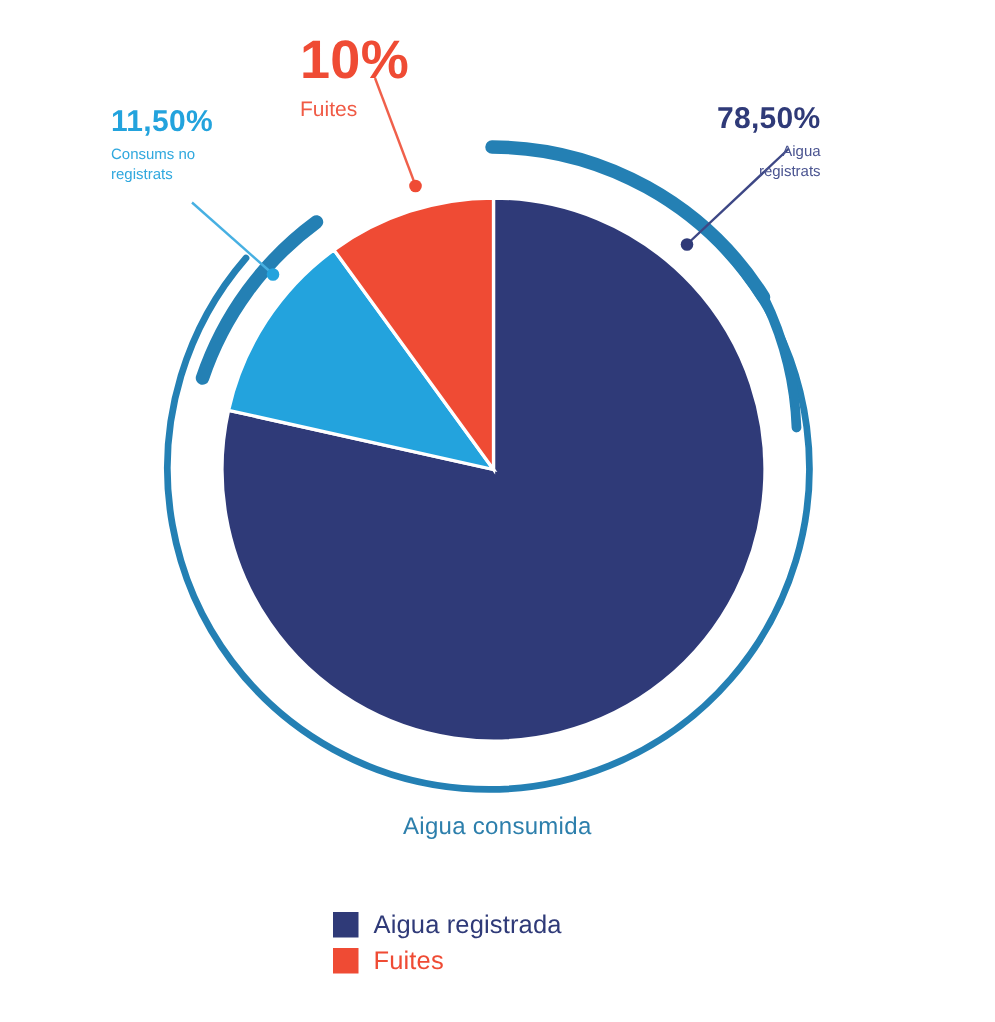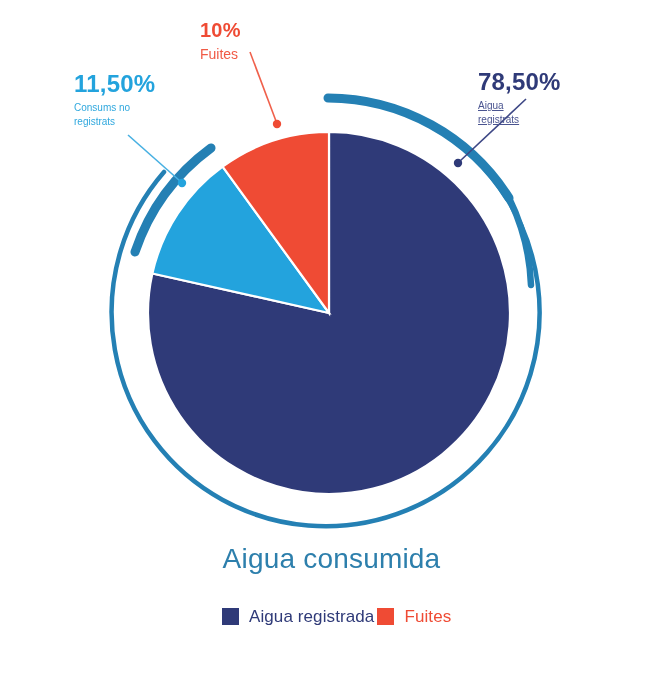--- a/index.html
+++ b/index.html
@@ -25,77 +25,78 @@
     width: 663px;
     height: 681px;
   }
 
   
   .callout {
     position: absolute;
     line-height: 1.18;
   }
   .callout .pct {
-    font-size: 24px;
+    font-size: 20px;
     font-weight: bold;
     letter-spacing: 0.2px;
     display: block;
   }
   .callout .desc {
     font-size: 10px;
     font-weight: normal;
     display: block;
     margin-top: 3px;
   }
 
   #callout-registrada {
     left: 478px;
     top: 68px;
-    text-align: left;
+    text-align: right;
     color: #2f3a78;
   }
   #callout-registrada .pct { color: #2f3a78; }
-  #callout-registrada .desc { color: #4a5490; line-height: 1.32; text-decoration: underline; }
+  #callout-registrada .desc { color: #4a5490; line-height: 1.32; }
 
   #callout-no-registrats {
     left: 74px;
     top: 70px;
     text-align: left;
     color: #23a3dd;
   }
   #callout-no-registrats .pct { color: #23a3dd; }
   #callout-no-registrats .desc { color: #30a8de; line-height: 1.34; }
 
   #callout-fuites {
     left: 200px;
     top: 19px;
     text-align: left;
     color: #ef4b34;
   }
-  #callout-fuites .pct { color: #ef4b34; font-size: 20px; }
+  #callout-fuites .pct { color: #ef4b34; font-size: 36px; }
   #callout-fuites .desc { color: #f05a45; font-size: 14px; }
 
   
   #chart-caption {
     position: absolute;
     left: 0;
     top: 543px;
     width: 663px;
     text-align: center;
-    font-size: 28px;
+    font-size: 16px;
     color: #2d7fac;
     letter-spacing: 0.2px;
   }
 
   
   #legend {
     position: absolute;
     left: 222px;
     top: 606px;
     display: flex;
+    flex-direction: column;
     gap: 3px;
   }
   .legend-item {
     display: flex;
     align-items: center;
     gap: 10px;
     height: 21px;
   }
   .legend-swatch {
     width: 17px;

